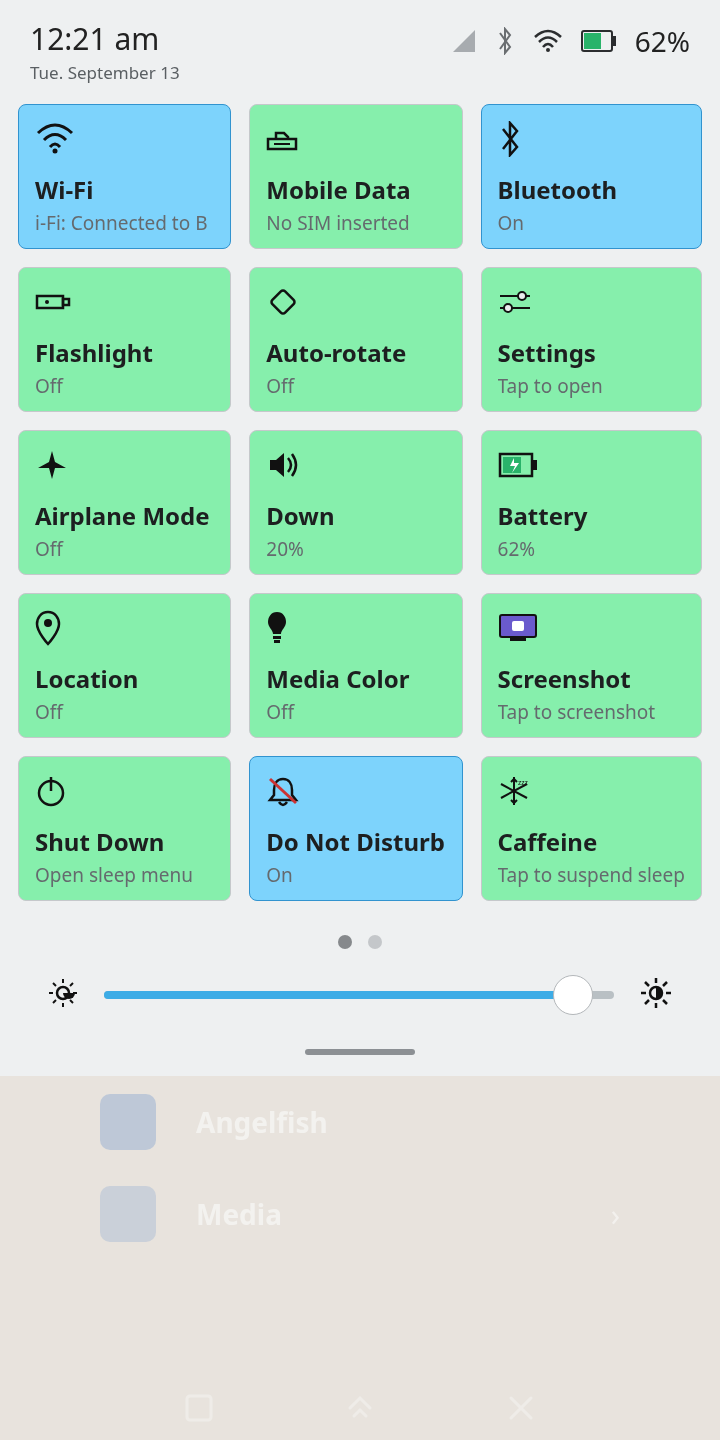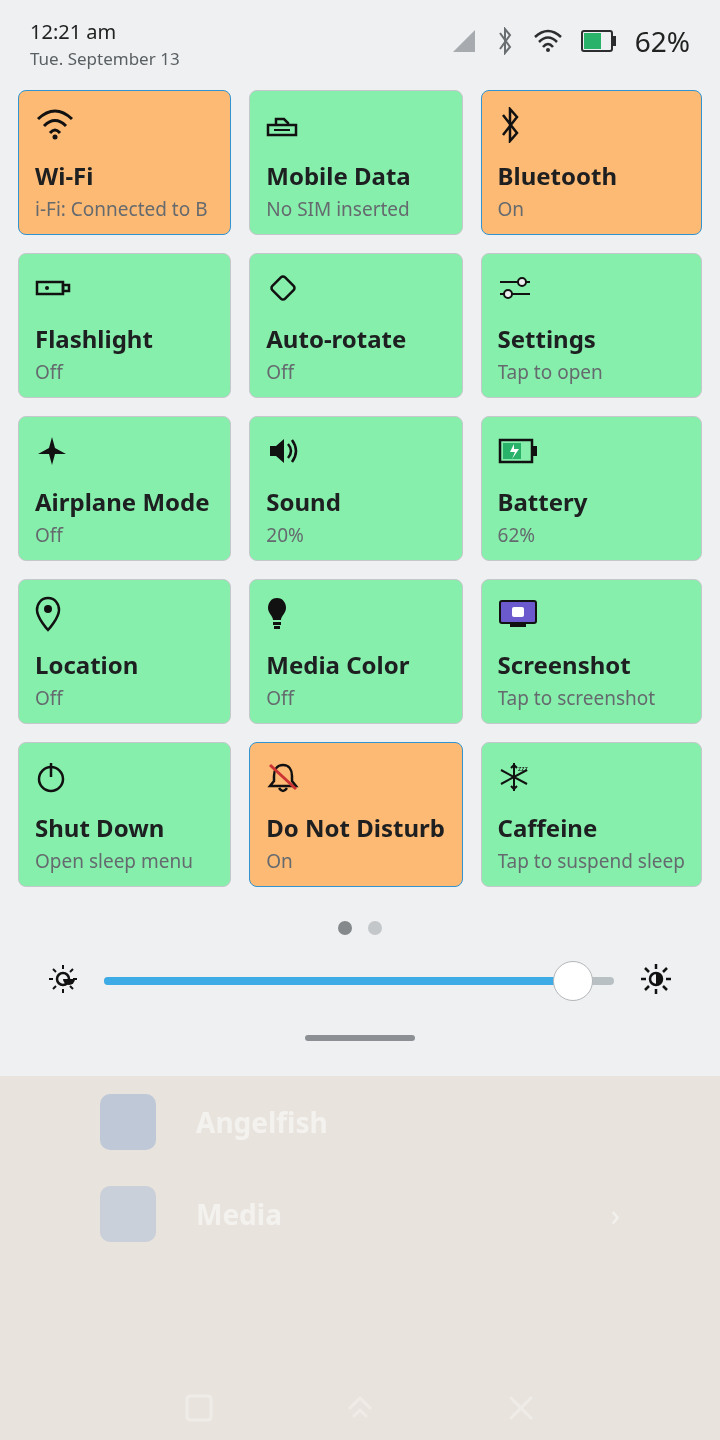--- a/index.html
+++ b/index.html
@@ -13,21 +13,21 @@
   }
 
   
   .statusbar {
     display: flex;
     justify-content: space-between;
     align-items: flex-start;
     padding: 18px 30px 0 30px;
   }
   .statusbar .left .time {
-    font-size: 20px;
+    font-size: 30px;
     color: #222;
   }
   .statusbar .left .date {
     font-size: 17px;
     color: #5a5f63;
     margin-top: 2px;
   }
   .statusbar .right {
     display: flex;
     align-items: center;
@@ -57,21 +57,21 @@
     border-radius: 8px;
     background: #86efac;
     height: 145px;
     padding: 14px 16px 12px 16px;
     display: flex;
     flex-direction: column;
     justify-content: space-between;
     cursor: pointer;
   }
   .tile.active {
-    background: #fdba74;
+    background: #7dd3fc;
     border-color: #3193cf;
   }
   .tile .tile-icon {
     height: 40px;
     display: flex;
     align-items: center;
   }
   .tile .tile-icon svg { display:block; }
   .tile .tile-label-group {
     display: flex;
@@ -350,21 +350,21 @@
 
     <div class="tile">
       <div class="tile-icon">
         <svg width="34" height="30">
             <path d="M4 10 h6 l8 -7 v24 l-8 -7 h-6 z" fill="#111"></path>
             <path d="M22 8 Q28 15 22 22" fill="none" stroke="#111" stroke-width="2.5"></path>
             <path d="M26 4 Q34 15 26 26" fill="none" stroke="#111" stroke-width="2.5"></path>
           </svg>
       </div>
       <div class="tile-label-group">
-        <div class="tile-title">Sound</div>
+        <div class="tile-title">Down</div>
         <div class="tile-sub">20%</div>
       </div>
     </div>
 
     <div class="tile">
       <div class="tile-icon">
         <svg width="40" height="26">
             <rect x="2" y="2" width="32" height="22" fill="none" stroke="#111" stroke-width="2.5"></rect>
             <rect x="35" y="8" width="4" height="10" fill="#111"></rect>
             <rect x="5" y="5" width="18" height="16" fill="#29b36a"></rect>

